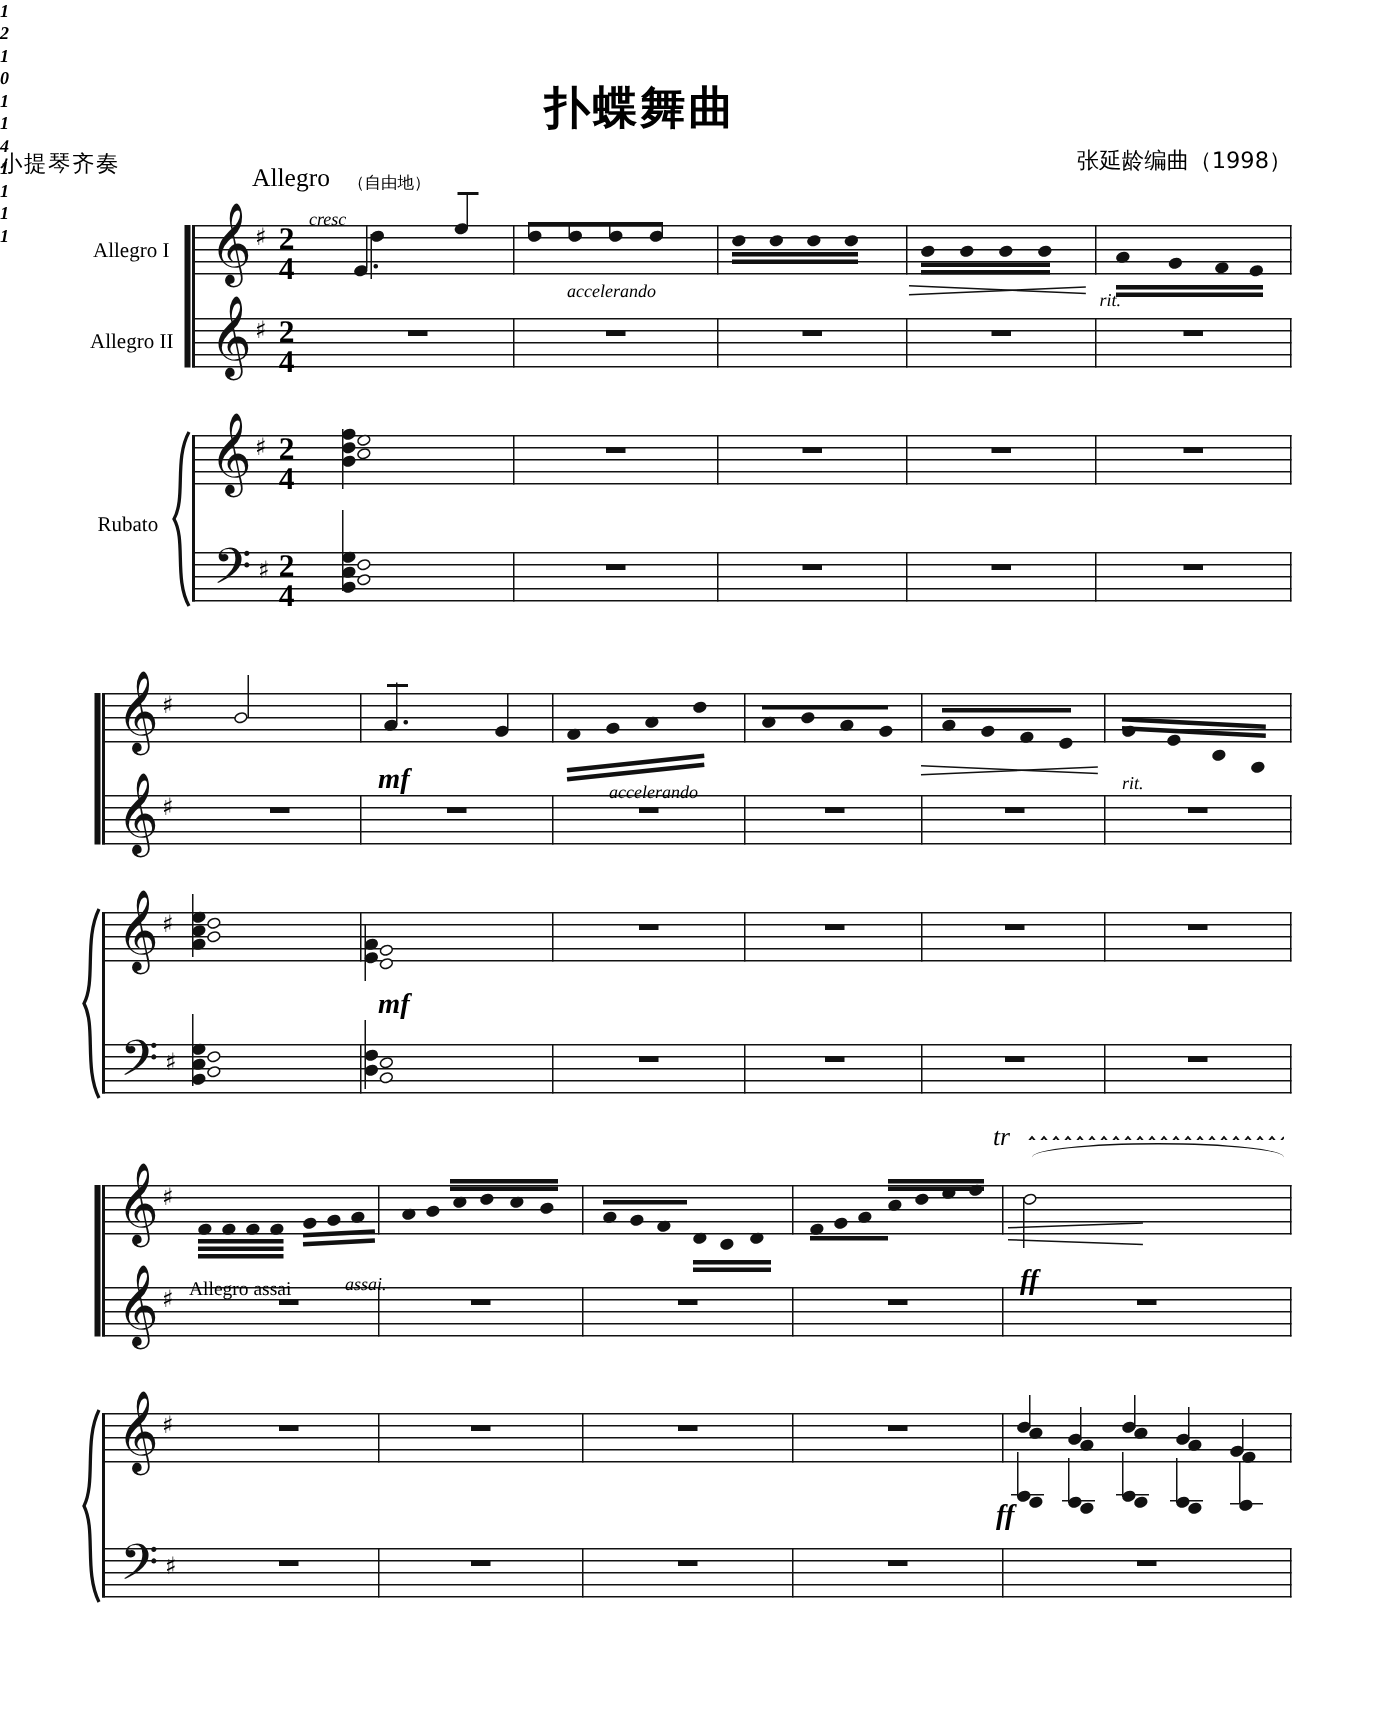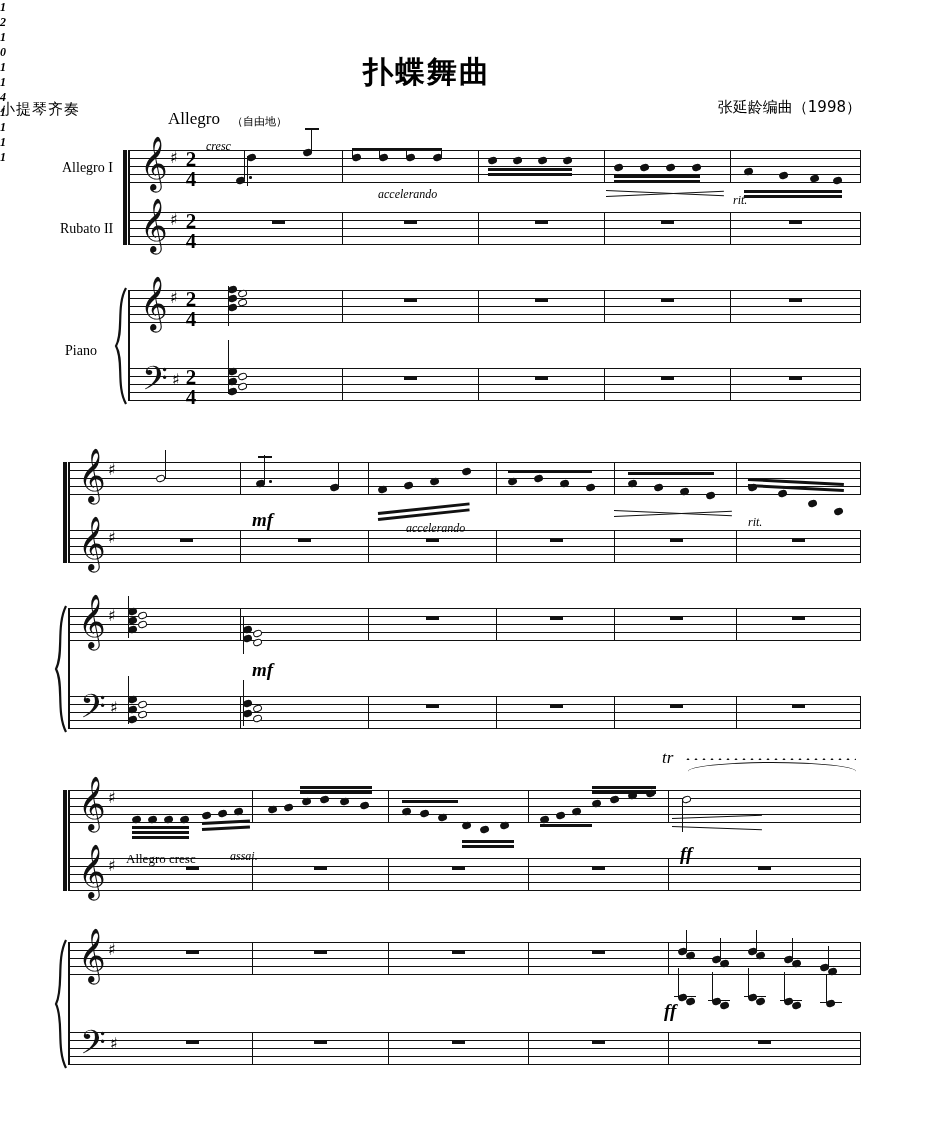--- a/index.html
+++ b/index.html
@@ -229,22 +229,22 @@
 
   <div class="staffgroup" style="left:128px; top:368px; width:733px; height:33px;">
     <div class="line" style="top:0px;  width:733px;"></div>
     <div class="line" style="top:8px;  width:733px;"></div>
     <div class="line" style="top:16px; width:733px;"></div>
     <div class="line" style="top:24px; width:733px;"></div>
     <div class="line" style="top:32px; width:733px;"></div>
   </div>
 
   <div class="mark instr" style="left:62px; top:160px;">Allegro I</div>
-  <div class="mark instr" style="left:60px; top:221px;">Rubato II</div>
-  <div class="mark instr" style="left:65px; top:343px;">Piano</div>
+  <div class="mark instr" style="left:60px; top:221px;">Allegro II</div>
+  <div class="mark instr" style="left:65px; top:343px;">Rubato</div>
 
   <div class="barline" style="left:128px; top:150px; height:95px; width:1.5px;"></div>
   <div class="bracket-left" style="left:123px; top:150px; height:95px;"></div>
   <div class="barline" style="left:128px; top:290px; height:111px; width:1.5px;"></div>
   <div class="brace" style="left:110px; top:286px;">
     <svg width="20" height="120" viewBox="0 0 20 120">
       <path d="M16 2 C 6 20, 14 46, 6 60 C 14 74, 6 100, 16 118" stroke="#111" stroke-width="2.2" fill="none"></path>
     </svg>
   </div>
 
@@ -670,21 +670,21 @@
   <div class="wavy" style="left:684px; top:752px; width:172px;">
     <svg width="172" height="8" viewBox="0 0 172 8" preserveAspectRatio="none">
       <path d="M0 6 L4 1 L8 6 L12 1 L16 6 L20 1 L24 6 L28 1 L32 6 L36 1 L40 6 L44 1 L48 6 L52 1 L56 6 L60 1 L64 6 L68 1 L72 6 L76 1 L80 6 L84 1 L88 6 L92 1 L96 6 L100 1 L104 6 L108 1 L112 6 L116 1 L120 6 L124 1 L128 6 L132 1 L136 6 L140 1 L144 6 L148 1 L152 6 L156 1 L160 6 L164 1 L168 6 L172 1" stroke="#111" stroke-width="1.3" fill="none"></path>
     </svg>
   </div>
   <div class="slur" style="left:688px; top:762px; width:168px; height:18px;"></div>
 
   <div class="hair" style="left:672px; top:818px; width:90px; transform:rotate(-2deg);"></div>
   <div class="hair" style="left:672px; top:826px; width:90px; transform:rotate(2deg);"></div>
 
-  <div class="mark" style="left:126px; top:851px; font-size:13px;">Allegro cresc</div>
+  <div class="mark" style="left:126px; top:851px; font-size:13px;">Allegro assai</div>
   <div class="mark small-it" style="left:230px; top:849px;">assai.</div>
   <div class="dyn" style="position:absolute; left:680px; top:843px;">ff</div>
 
   <div class="rest" style="left:186px; top:866px; width:13px;"></div>
   <div class="rest" style="left:314px; top:866px; width:13px;"></div>
   <div class="rest" style="left:452px; top:866px; width:13px;"></div>
   <div class="rest" style="left:592px; top:866px; width:13px;"></div>
   <div class="rest" style="left:758px; top:866px; width:13px;"></div>
 
   <div class="rest" style="left:186px; top:950px; width:13px;"></div>

